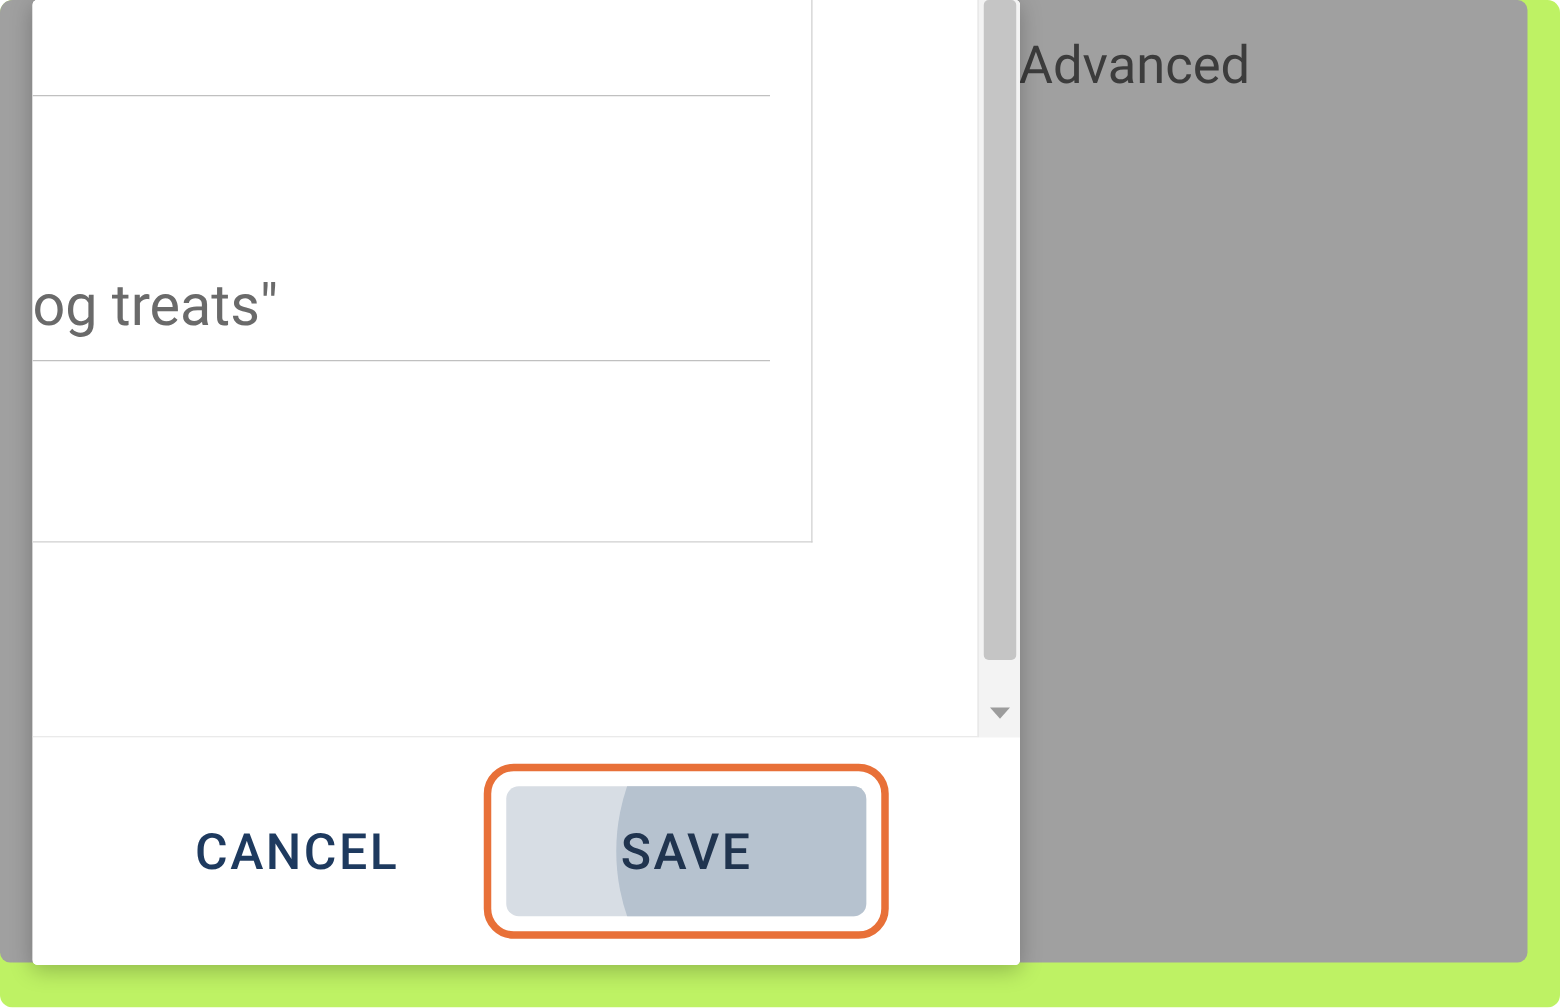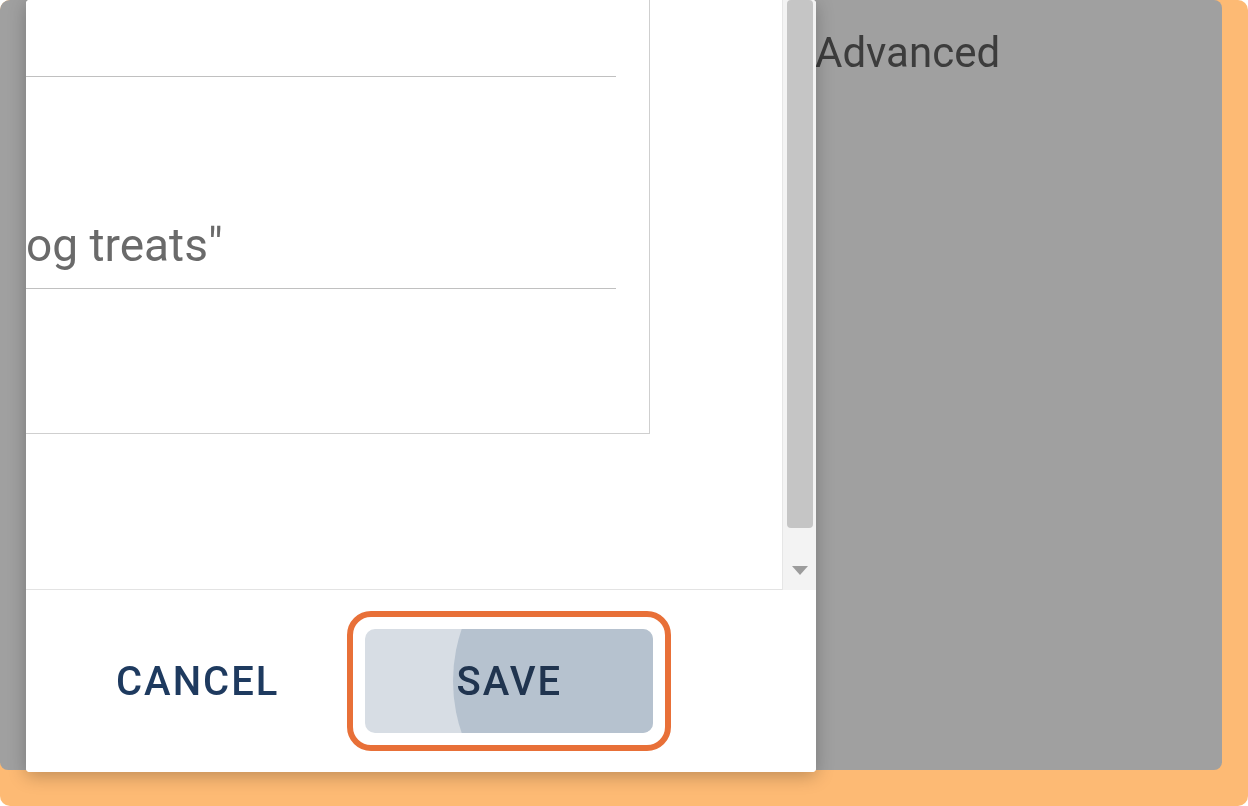--- a/index.html
+++ b/index.html
@@ -12,21 +12,21 @@
       width: 1248px;
       height: 806px;
       overflow: hidden;
       position: relative;
       background: #ffffff;
     }
     .viewport {
       width: 1248px;
       height: 806px;
       position: relative;
-      background: #fdba74;
+      background: #bef264;
       border-radius: 10px;
       overflow: hidden;
     }
     .backdrop {
       position: absolute;
       left: 0;
       top: 0;
       width: 1222px;
       height: 770px;
       background: #a0a0a0;
@@ -130,21 +130,21 @@
     .modal-footer {
       position: absolute;
       left: 0;
       bottom: 0;
       width: 100%;
       height: 182px;
       background: #ffffff;
       display: flex;
       align-items: center;
       justify-content: flex-start;
-      padding-left: 80px;
+      padding-left: 120px;
       gap: 58px;
     }
     .cancel-btn {
       border: none;
       background: transparent;
       color: #1e3a5f;
       font-size: 40px;
       font-weight: 500;
       letter-spacing: 2px;
       cursor: pointer;

